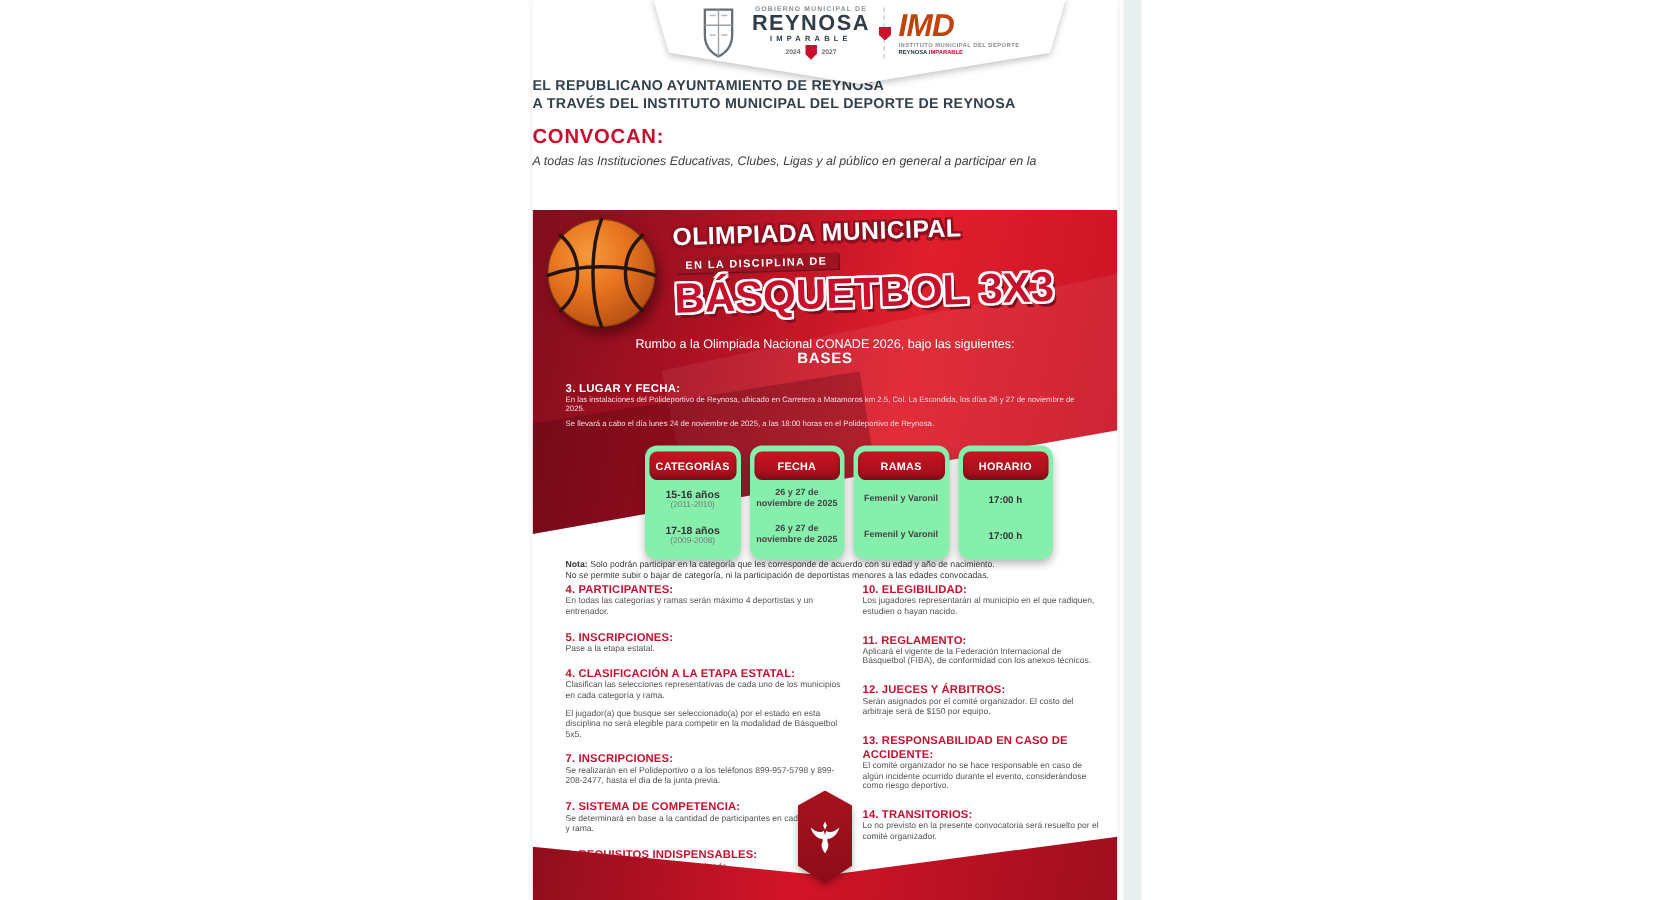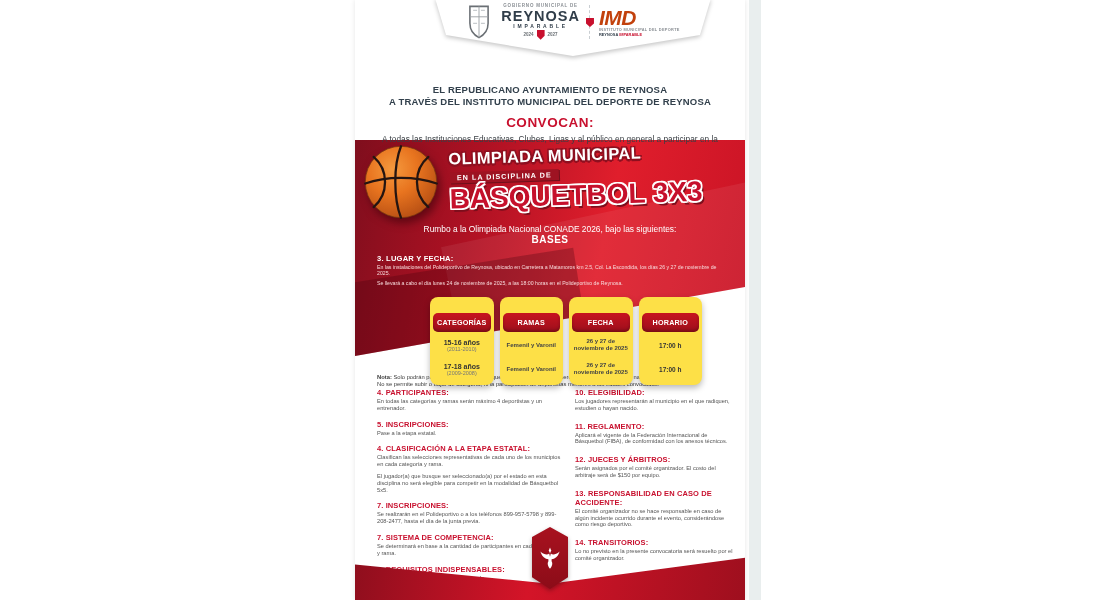--- a/index.html
+++ b/index.html
@@ -28,24 +28,24 @@
   .logo-divider i{position:absolute;left:-4px;top:13px;width:8px;height:9px;background:#C8102E;
                   clip-path:polygon(0 0,100% 0,100% 60%,50% 100%,0 60%);}
   .imd-block{text-align:left;line-height:1;}
   .imd-name{font-size:21px;font-weight:700;font-style:italic;color:#c2410c;line-height:19px;
             letter-spacing:-.5px;}
   .imd-sub{font-size:3.9px;color:#8a8f94;letter-spacing:.3px;font-weight:700;margin-top:1px;}
   .imd-sub2{font-size:3.9px;font-weight:800;margin-top:1px;}
   .imd-sub2 .a{color:#303d49;} .imd-sub2 .b{color:#C8102E;}
 
   
-  .intro{position:absolute;top:84px;left:0;width:100%;text-align:center;z-index:2;}
+  .intro{position:absolute;top:52px;left:0;width:100%;z-index:2;}
   .intro-l{font-size:9.5px;font-weight:700;color:#32404c;line-height:11.5px;letter-spacing:.2px;}
   .convocan{margin-top:8px;font-size:13.5px;font-weight:800;color:#C8102E;letter-spacing:.5px;}
-  .invite{margin-top:4px;font-size:8.3px;color:#3a3f44;}
+  .invite{margin-top:4px;font-size:8.3px;color:#3a3f44;font-style:italic;}
 
   
   .banner{position:absolute;top:140px;left:0;width:390px;height:216px;overflow:hidden;
           clip-path:polygon(0 0,100% 0,100% 68%,0 100%);
           background:linear-gradient(102deg,#7f0e1d 0%,#ae1123 30%,#e01e2c 62%,#c81325 100%);}
   .banner .sheen{position:absolute;right:-50px;top:70px;width:340px;height:170px;
                  background:rgba(255,255,255,.07);transform:rotate(-12deg);}
   .banner .wedge{position:absolute;left:-40px;top:128px;width:270px;height:130px;
                  background:rgba(60,0,10,.28);transform:rotate(-9deg);}
   .ball{position:absolute;left:8px;top:4px;width:76px;height:76px;
@@ -61,22 +61,22 @@
                   0 -1.5px 0 #fff,0 1.5px 0 #fff,-1.5px 0 0 #fff,1.5px 0 0 #fff,2.5px 3.5px 0 #7d0e1c;}
   .rumbo{position:absolute;top:84px;left:0;width:100%;text-align:center;color:#fff;font-size:8.4px;}
   .bases{position:absolute;top:94px;left:0;width:100%;text-align:center;color:#fff;
          font-size:10px;font-weight:800;letter-spacing:.5px;}
   .rsec{position:absolute;top:114px;left:22px;width:352px;color:#fff;}
   .rsec-h{font-size:7.6px;font-weight:800;letter-spacing:.2px;}
   .rsec-p{font-size:5.2px;color:#f6d9da;margin:1px 0 4px;line-height:6px;}
 
   
   .table{position:absolute;top:297px;left:75px;width:272px;display:flex;gap:6px;z-index:3;}
-  .tcard{flex:1;background:#fde047;border-radius:8px;box-shadow:0 3px 6px rgba(0,0,0,.28);
-         padding:16px 3px 5px;box-sizing:border-box;}
+  .tcard{flex:1;background:#86efac;border-radius:8px;box-shadow:0 3px 6px rgba(0,0,0,.28);
+         padding:4px 3px 5px;box-sizing:border-box;}
   .thead{height:19px;border-radius:5px;background:linear-gradient(180deg,#c8141f,#9c0f1c);
          color:#fff;font-size:7.2px;font-weight:800;display:flex;align-items:center;
          justify-content:center;letter-spacing:.2px;box-shadow:inset 0 -2px 3px rgba(0,0,0,.25);}
   .trow{height:22px;display:flex;flex-direction:column;align-items:center;justify-content:center;
         text-align:center;margin-top:2px;}
   .cat-main{font-size:7px;font-weight:800;color:#333;}
   .cat-sub{font-size:5.5px;color:#777;}
   .tcell{font-size:6px;color:#444;line-height:7px;font-weight:600;}
   .tcell-time{font-size:6.5px;font-weight:700;color:#333;}
 
@@ -189,35 +189,35 @@
         <div class="trow">
           <span class="cat-main">15-16 años</span>
           <span class="cat-sub">(2011-2010)</span>
         </div>
         <div class="trow">
           <span class="cat-main">17-18 años</span>
           <span class="cat-sub">(2009-2008)</span>
         </div>
       </div>
       <div class="tcard">
+        <div class="thead">FECHA</div>
+        <div class="trow">
+          <span class="tcell">26 y 27 de noviembre de 2025</span>
+        </div>
+        <div class="trow">
+          <span class="tcell">26 y 27 de noviembre de 2025</span>
+        </div>
+      </div>
+      <div class="tcard">
         <div class="thead">RAMAS</div>
         <div class="trow">
           <span class="tcell">Femenil y Varonil</span>
         </div>
         <div class="trow">
           <span class="tcell">Femenil y Varonil</span>
-        </div>
-      </div>
-      <div class="tcard">
-        <div class="thead">FECHA</div>
-        <div class="trow">
-          <span class="tcell">26 y 27 de noviembre de 2025</span>
-        </div>
-        <div class="trow">
-          <span class="tcell">26 y 27 de noviembre de 2025</span>
         </div>
       </div>
       <div class="tcard">
         <div class="thead">HORARIO</div>
         <div class="trow">
           <span class="tcell-time">17:00 h</span>
         </div>
         <div class="trow">
           <span class="tcell-time">17:00 h</span>
         </div>

